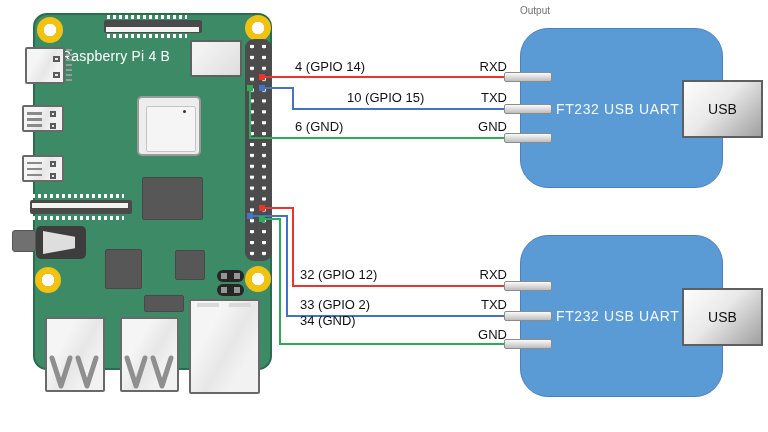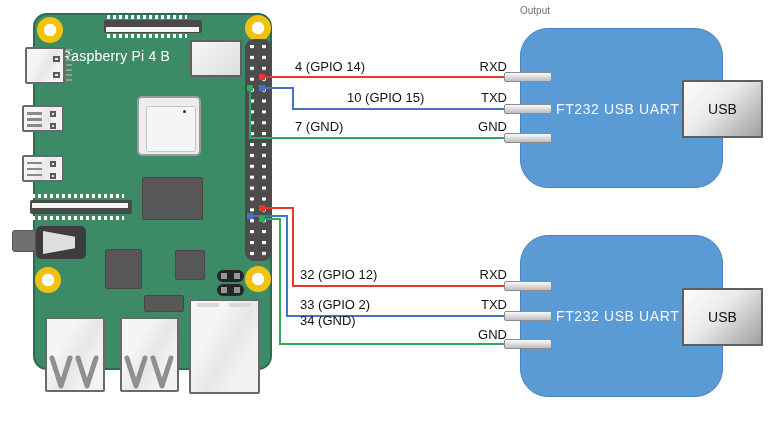--- a/index.html
+++ b/index.html
@@ -177,21 +177,21 @@
   <div class="abs module-chip-label" style="left:556px;top:308px;">FT232 USB UART</div>
   <div class="abs module-pin" style="left:504px;top:281px;"></div>
   <div class="abs module-pin" style="left:504px;top:311px;"></div>
   <div class="abs module-pin" style="left:504px;top:339px;"></div>
   <div class="abs usb-box" style="left:682px;top:288px;">
     <span>USB</span>
   </div>
 
   <div class="abs glabel" style="left:295px;top:59px;">4 (GPIO 14)</div>
   <div class="abs glabel" style="left:311px;top:90px;margin-left:36px;">10 (GPIO 15)</div>
-  <div class="abs glabel" style="left:295px;top:119px;">7 (GND)</div>
+  <div class="abs glabel" style="left:295px;top:119px;">6 (GND)</div>
   <div class="abs slabel" style="left:432px;top:59px;">RXD</div>
   <div class="abs slabel" style="left:432px;top:90px;">TXD</div>
   <div class="abs slabel" style="left:432px;top:119px;">GND</div>
 
   <div class="abs glabel" style="left:300px;top:267px;text-align:center;">32 (GPIO 12)</div>
   <div class="abs glabel" style="left:300px;top:297px;">33 (GPIO 2)</div>
   <div class="abs glabel" style="left:300px;top:313px;">34 (GND)</div>
   <div class="abs slabel" style="left:432px;top:267px;">RXD</div>
   <div class="abs slabel" style="left:432px;top:297px;">TXD</div>
   <div class="abs slabel" style="left:432px;top:327px;">GND</div>

